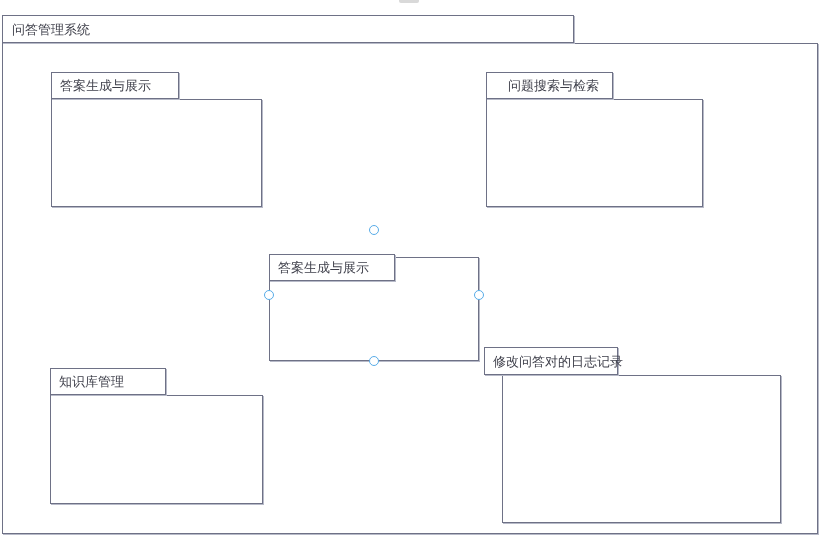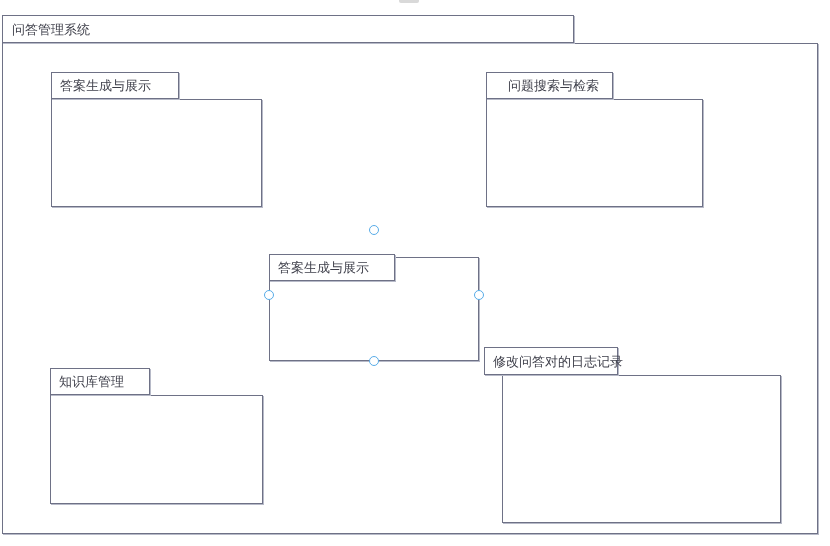--- a/index.html
+++ b/index.html
@@ -78,21 +78,21 @@
   <div class="pkg-tab" style="left:269px;top:230px;width:126px;height:27px;margin-top:24px;">
     <span class="pkg-label">答案生成与展示</span>
   </div>
   <div class="pkg-body" style="left:269px;top:257px;width:210px;height:104px;"></div>
 
   <div class="handle" style="left:369px;top:225px;"></div>
   <div class="handle" style="left:264px;top:290px;"></div>
   <div class="handle" style="left:474px;top:290px;"></div>
   <div class="handle" style="left:369px;top:356px;"></div>
 
-  <div class="pkg-tab" style="left:50px;top:368px;width:100px;height:27px;">
+  <div class="pkg-tab" style="left:50px;top:368px;width:116px;height:27px;">
     <span class="pkg-label">知识库管理</span>
   </div>
   <div class="pkg-body" style="left:50px;top:395px;width:213px;height:109px;"></div>
 
   <div class="pkg-tab" style="left:484px;top:347px;width:134px;height:28px;">
     <span class="pkg-label" style="line-height:27px;">修改问答对的日志记录</span>
   </div>
   <div class="pkg-body" style="left:502px;top:375px;width:279px;height:148px;"></div>
 
 </div>

